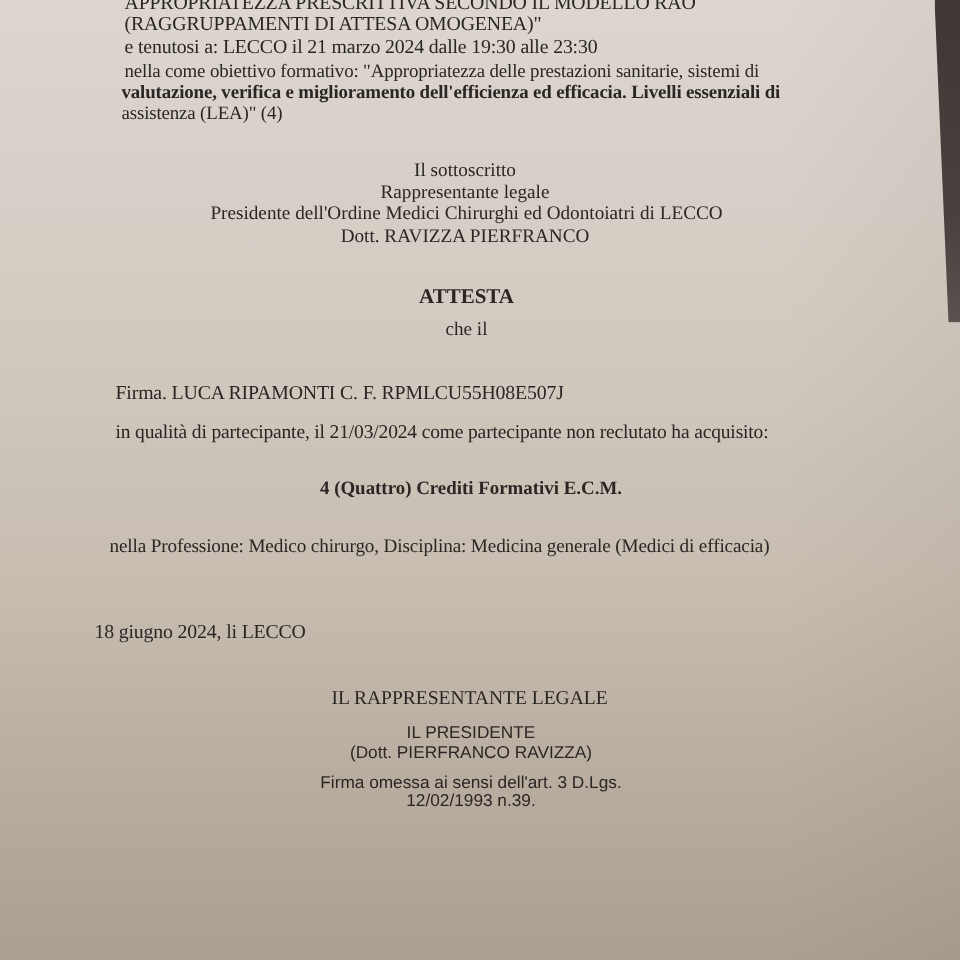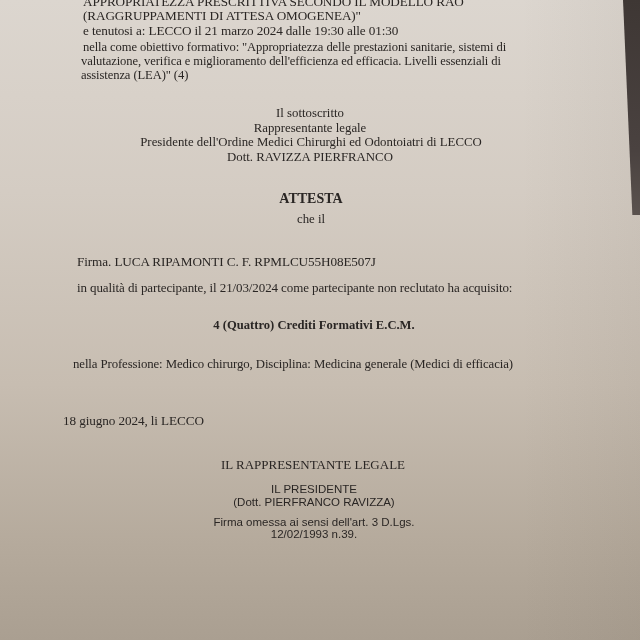--- a/index.html
+++ b/index.html
@@ -56,23 +56,23 @@
 </head>
 <body>
 
 <div class="shade-right"></div>
 <div class="dark-edge"></div>
 
 <div>
 
   <div class="line" style="left:83px; top:-5px;">APPROPRIATEZZA PRESCRITTIVA SECONDO IL MODELLO RAO</div>
   <div class="line" style="left:83px; top:9px;">(RAGGRUPPAMENTI DI ATTESA OMOGENEA)"</div>
-  <div class="line" style="left:83px; top:24px;">e tenutosi a: LECCO  il 21 marzo 2024 dalle 19:30 alle 01:30</div>
+  <div class="line" style="left:83px; top:24px;">e tenutosi a: LECCO  il 21 marzo 2024 dalle 19:30 alle 23:30</div>
   <div class="line" style="left:83px; top:40px; font-size:12.6px;">nella come obiettivo formativo: "Appropriatezza delle prestazioni sanitarie, sistemi di</div>
-  <div class="line" style="left:81px; top:54px; font-size:12.6px;">valutazione, verifica e miglioramento dell'efficienza ed efficacia. Livelli essenziali di</div>
+  <div class="line" style="left:81px; top:54px; font-size:12.6px;font-weight:bold;">valutazione, verifica e miglioramento dell'efficienza ed efficacia. Livelli essenziali di</div>
   <div class="line" style="left:81px; top:68px; font-size:12.6px;">assistenza (LEA)" (4)</div>
 
   <div class="center" style="top:106px; left:-10px;">Il sottoscritto</div>
   <div class="center" style="top:121px; left:-10px;">Rappresentante legale</div>
   <div class="center" style="top:135px; left:-9px;">Presidente dell'Ordine Medici Chirurghi ed Odontoiatri di LECCO</div>
   <div class="center" style="top:150px; left:-10px;">Dott. RAVIZZA PIERFRANCO</div>
 
   <div class="center bold" style="top:192px; left:-9px; font-size:14px;">ATTESTA</div>
   <div class="center" style="top:212px; left:-9px;">che il</div>
   <div class="line" style="left:77px; top:255px;">Firma. LUCA RIPAMONTI C. F. RPMLCU55H08E507J</div>

